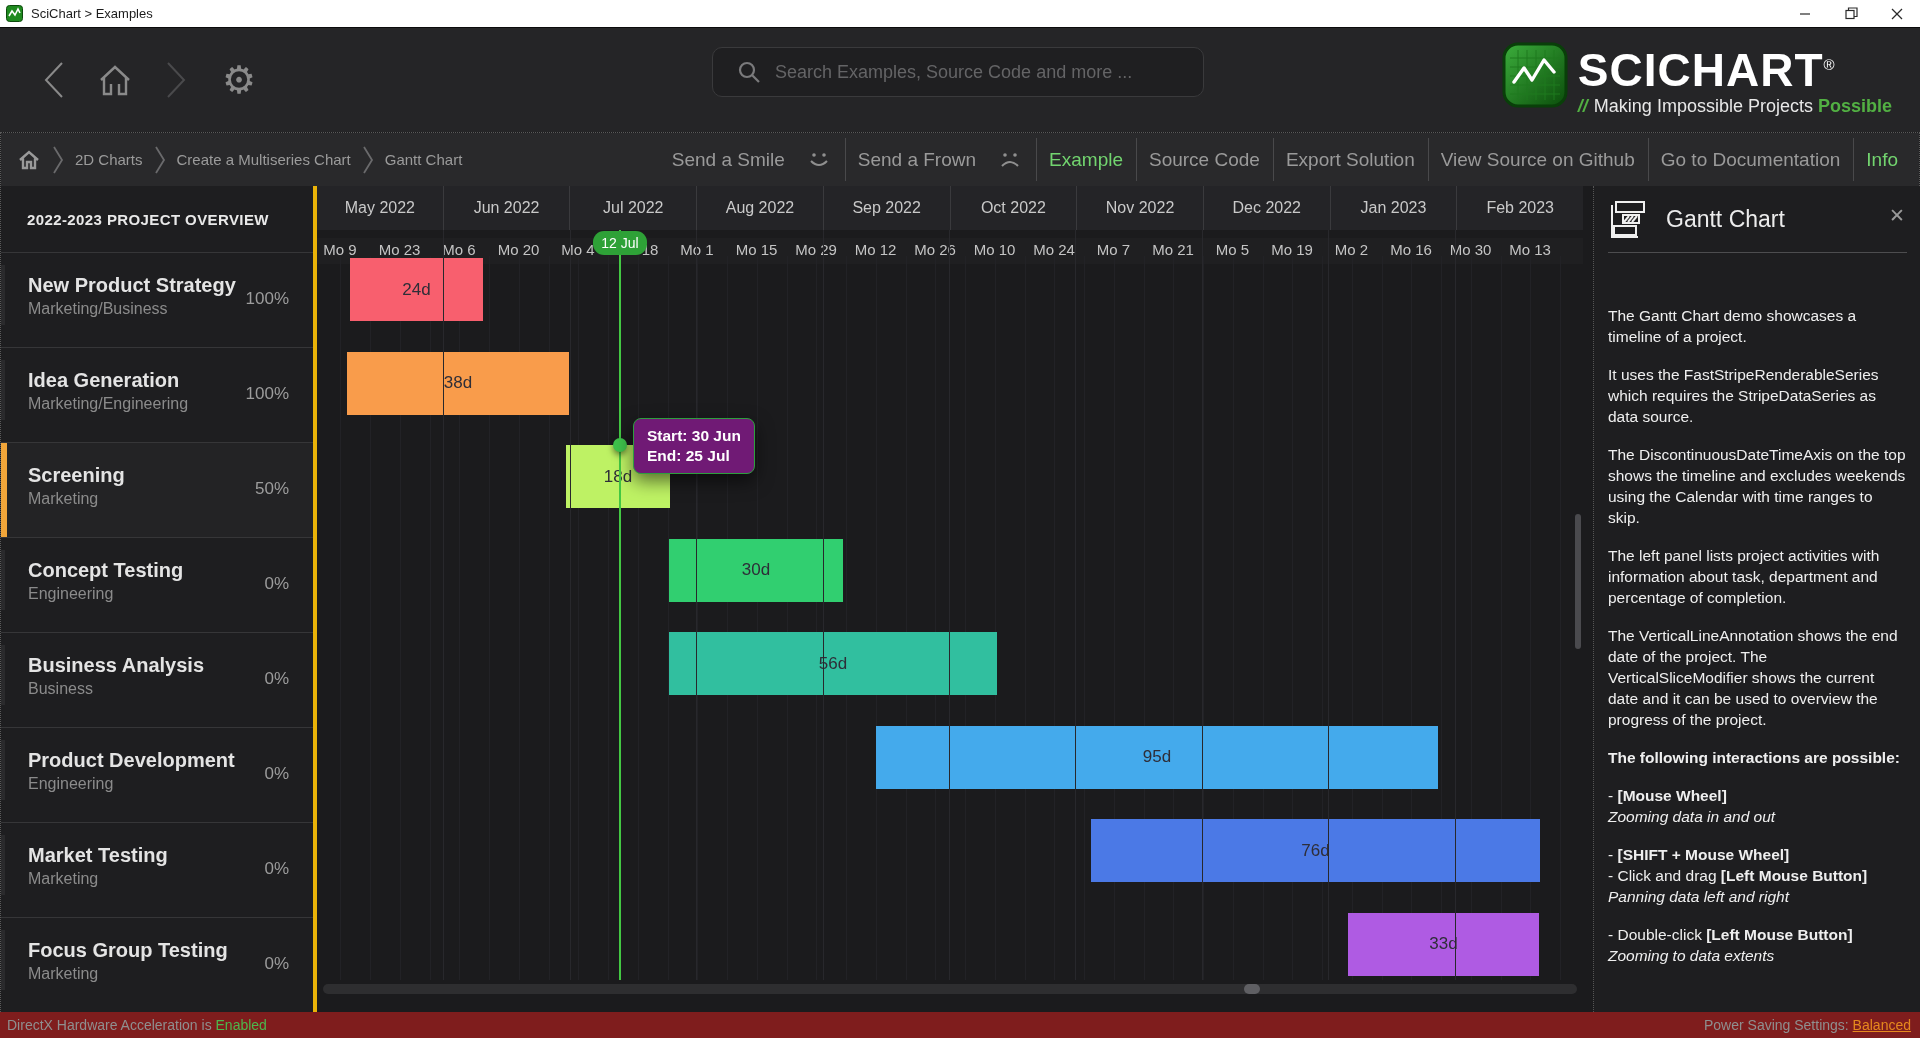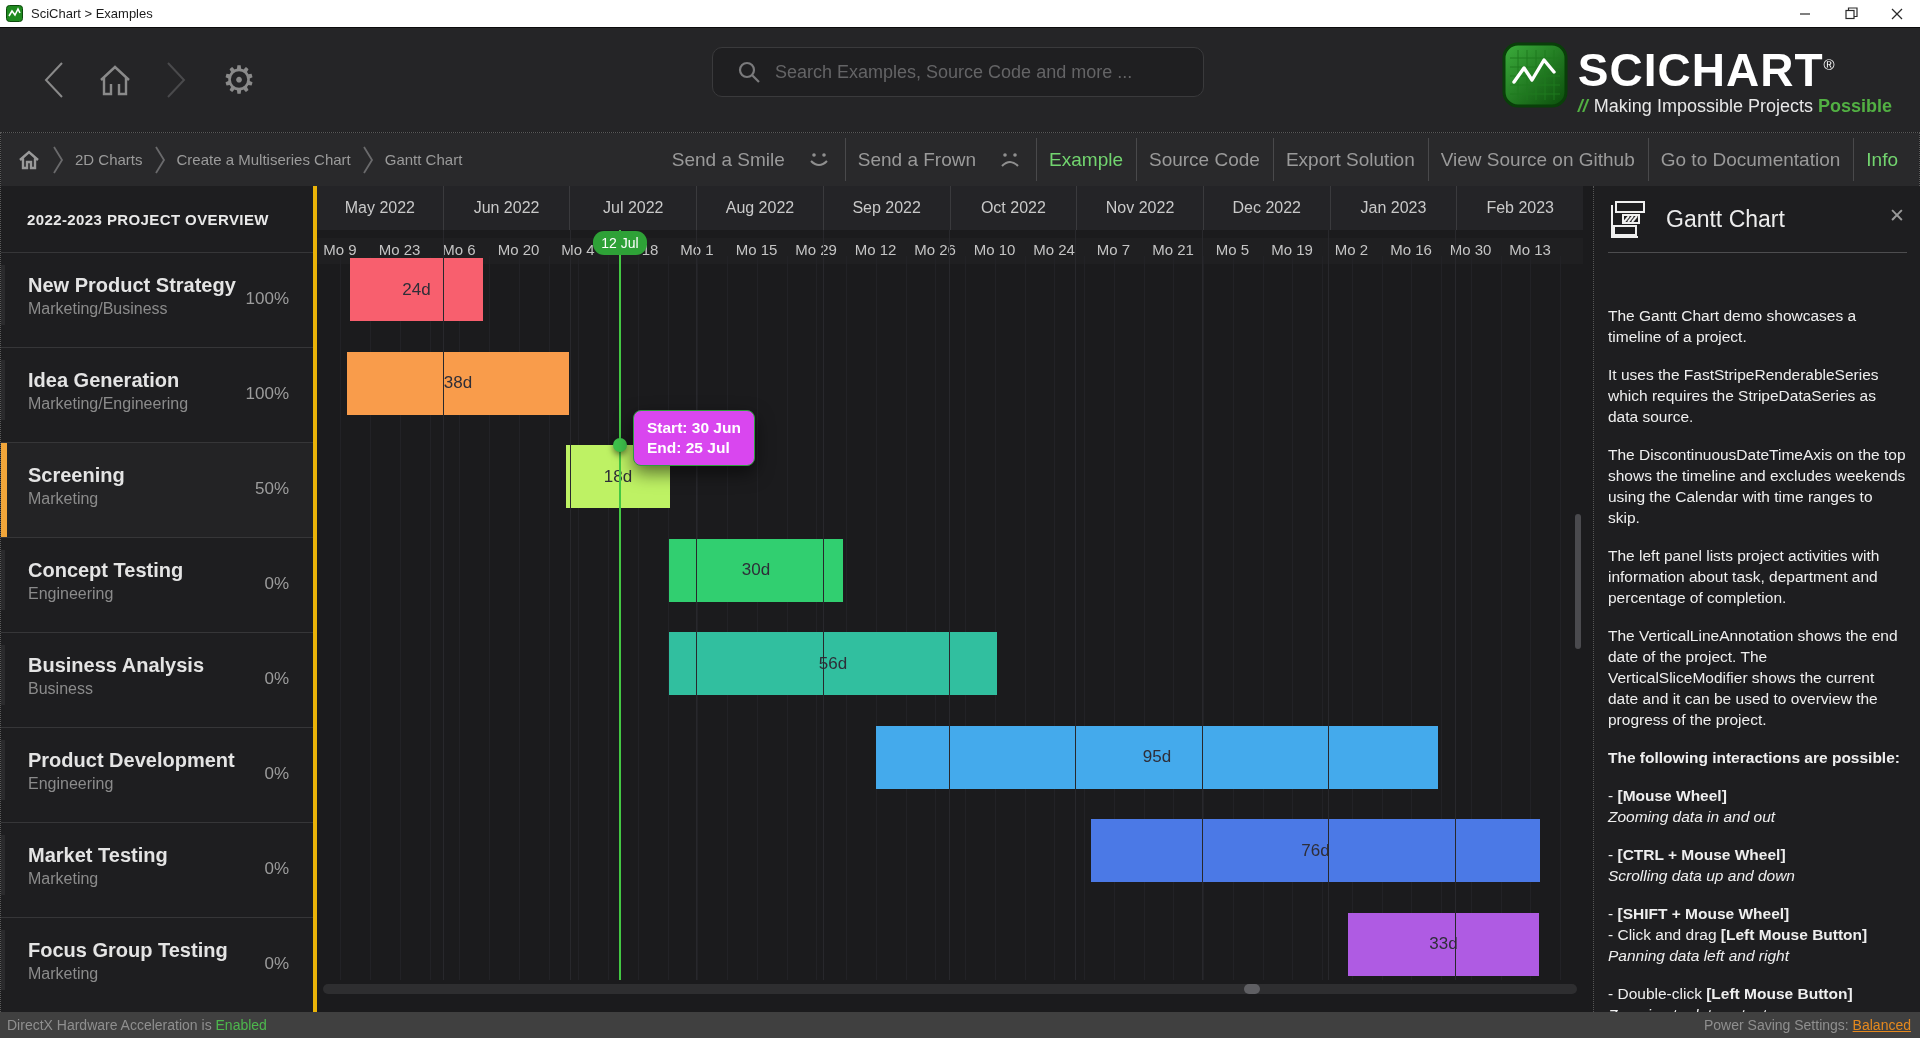--- a/index.html
+++ b/index.html
@@ -87,21 +87,21 @@
   .ip-head svg{flex:none}
   .ip-title{font-size:23px;color:#ececec;margin-left:14px}
   .ip-close{position:absolute;right:16px;top:18px;font-size:19px;color:#9a9a9a;cursor:pointer}
   .ip-sep{border-bottom:1px solid #4d4d4f}
   .ip-body{padding-top:52px}
   .para{margin-bottom:17px;font-size:15.5px;color:#efefef;line-height:21px}
   .para .b{font-weight:700}
   .para .i{font-style:italic}
 
   
-  .statusbar{position:absolute;left:0;bottom:0;width:1920px;height:26px;background:#404040;display:flex;align-items:center;font-size:14px;color:#8f8f8f}
+  .statusbar{position:absolute;left:0;bottom:0;width:1920px;height:26px;background:#7f1d1d;display:flex;align-items:center;font-size:14px;color:#8f8f8f}
   .statusbar .lft{padding-left:7px}
   .statusbar .rgt{margin-left:auto;padding-right:9px}
   .ok{color:#4db74d}
   .lnk{color:#e6891e;text-decoration:underline;cursor:pointer}
 </style>
 </head>
 <body>
 
 <div class="app">
 
@@ -388,21 +388,21 @@
             <div class="bar" style="left: 249px; width: 104px; top: 189.14px; height: 63px; background: #bef264;">18d</div>
             <div class="bar" style="left: 352px; width: 174px; top: 282.71px; height: 63px; background: rgb(49, 207, 112);">30d</div>
             <div class="bar" style="left: 352px; width: 328px; top: 376.28px; height: 63px; background: rgb(49, 191, 159);">56d</div>
             <div class="bar" style="left: 559px; width: 562px; top: 469.85px; height: 63px; background: rgb(68, 170, 236);">95d</div>
             <div class="bar" style="left: 774px; width: 449px; top: 563.42px; height: 63px; background: rgb(75, 121, 230);">76d</div>
             <div class="bar" style="left: 1031px; width: 191px; top: 656.99px; height: 63px; background: rgb(175, 91, 227);">33d</div>
           </div>
         <div class="vline" id="vline" style="left: 302px; top: 44px; height: 750px; background: rgb(67, 200, 67);"></div>
         <div class="badge" id="badge" style="left: 276px; top: 45px; width: 54px; background: rgb(46, 161, 55);">12 Jul</div>
         <div class="dot" id="dot" style="left: 296px; top: 252px;"></div>
-        <div class="tip" id="tip" style="left: 316px; top: 224px; background: #d946ef;">
+        <div class="tip" id="tip" style="left: 316px; top: 232px; background: #701a75;">
             <div>Start: 30 Jun</div>
             <div>End: 25 Jul</div>
           </div>
         <div class="hscroll">
             <div class="hthumb" id="hthumb" style="left: 921px;"></div>
           </div>
         <div class="vthumb"></div>
       <div class="glm" style="left: 126.4px; top: 44px; height: 750px;"></div>
           <div class="glm" style="left: 252.8px; top: 44px; height: 750px;"></div>
           <div class="glm" style="left: 379.2px; top: 44px; height: 750px;"></div>
@@ -446,24 +446,20 @@
               <div><span>The VerticalLineAnnotation shows the end date of the project. The VerticalSliceModifier shows the current date and it can be used to overview the progress of the project.</span></div>
             </div>
             <div class="para">
               <div><span class="b">The following interactions are possible:</span></div>
             </div>
             <div class="para">
               <div><span>- </span><span class="b">[Mouse Wheel]</span></div>
               <div><span class="i">Zooming data in and out</span></div>
             </div>
             <div class="para">
-              <div><span>- </span><span class="b">[CTRL + Mouse Wheel]</span></div>
-              <div><span class="i">Scrolling data up and down</span></div>
-            </div>
-            <div class="para">
               <div><span>- </span><span class="b">[SHIFT + Mouse Wheel]</span></div>
               <div><span>- Click and drag </span><span class="b">[Left Mouse Button]</span></div>
               <div><span class="i">Panning data left and right</span></div>
             </div>
             <div class="para">
               <div><span>- Double-click </span><span class="b">[Left Mouse Button]</span></div>
               <div><span class="i">Zooming to data extents</span></div>
             </div>
           </div>
       </aside>

